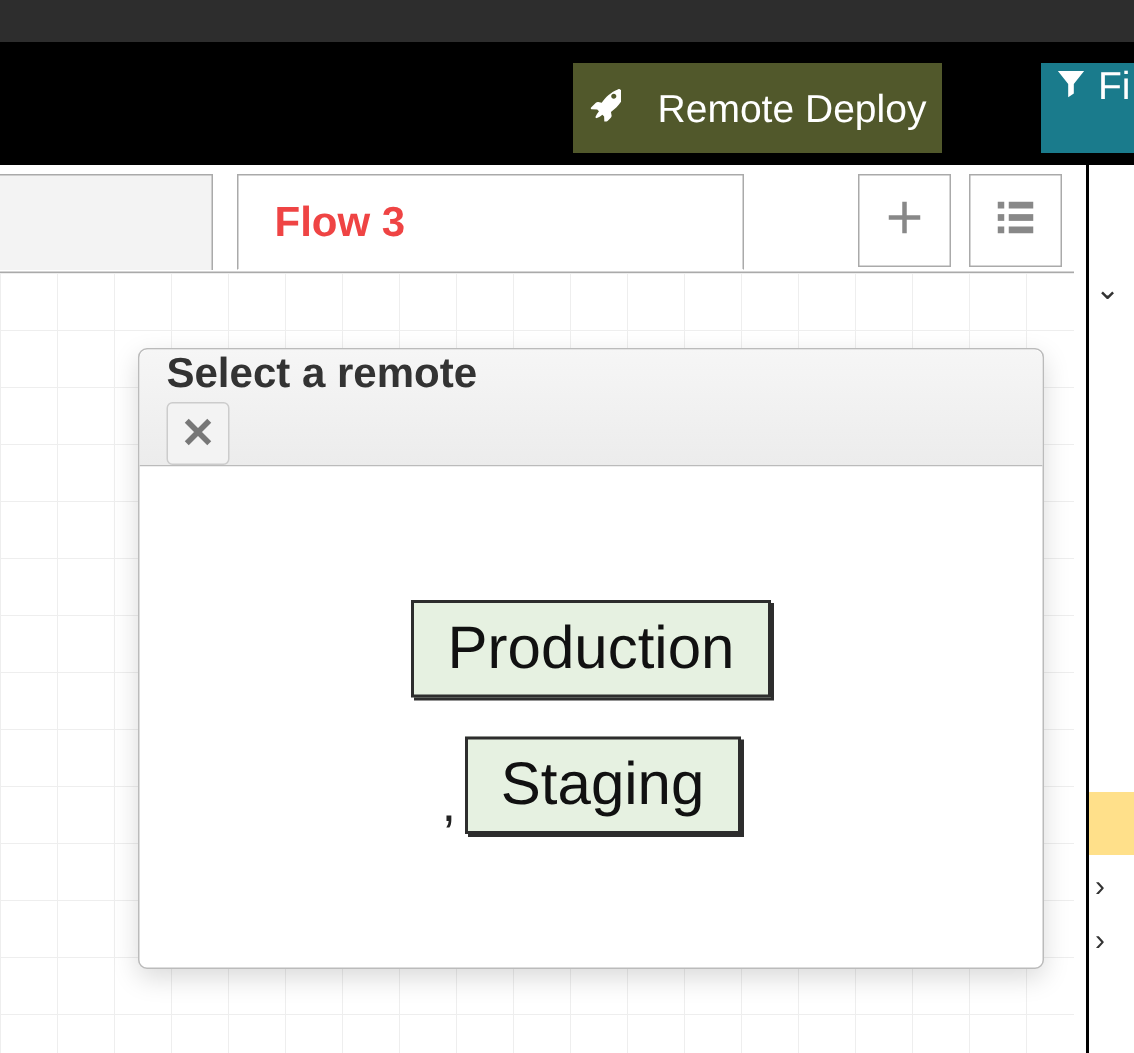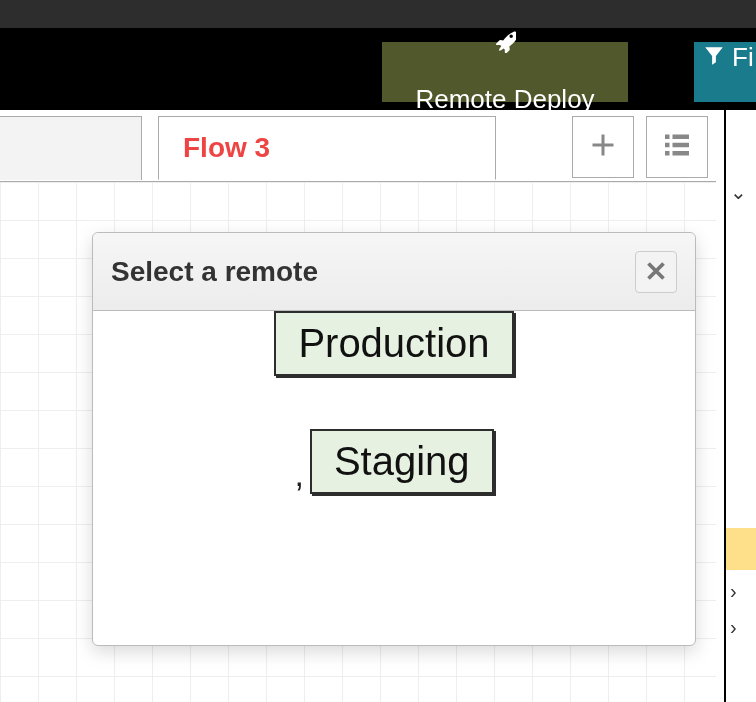--- a/index.html
+++ b/index.html
@@ -5,21 +5,21 @@
   * { box-sizing: border-box; margin: 0; padding: 0; }
   html, body { width: 756px; height: 702px; overflow: hidden; font-family: -apple-system, BlinkMacSystemFont, "Segoe UI", Helvetica, Arial, sans-serif; }
   body { position: relative; background: #fff; }
 
   .topbar1 { position: absolute; top: 0; left: 0; right: 0; height: 28px; background: #2d2d2d; }
   .topbar2 { position: absolute; top: 28px; left: 0; right: 0; height: 82px; background: #000; }
 
   .deploy-btn {
     position: absolute; top: 42px; left: 382px; width: 246px; height: 60px;
     background: #51582b; color: #fff; font-size: 26px; display: flex;
-    align-items: center; justify-content: center; gap: 24px; cursor: pointer; flex-direction: column;
+    align-items: center; justify-content: center; gap: 24px; cursor: pointer;
   }
   .deploy-btn svg { width: 22px; height: 22px; fill: #fff; }
 
   .filter-btn {
     position: absolute; top: 42px; left: 694px; width: 62px; height: 60px;
     background: #1a7b8c; color: #fff; font-size: 26px; display: flex;
     align-items: flex-start; padding-left: 10px; gap: 8px;
   }
   .filter-btn svg { width: 20px; height: 20px; fill: #fff; }
 
@@ -58,31 +58,31 @@
   .side-highlight { position: absolute; top: 418px; left: 0; width: 32px; height: 42px; background: #ffe08a; }
 
   .modal {
     position: absolute; top: 232px; left: 92px; width: 604px; height: 414px;
     background: #fff; border: 1px solid #bbb; border-radius: 6px;
     box-shadow: 0 6px 18px rgba(0,0,0,0.15);
   }
   .modal-header {
     height: 78px; background: linear-gradient(#f6f6f6,#ececec);
     border-bottom: 1px solid #bbb; border-radius: 6px 6px 0 0;
-    display: flex; align-items: center; justify-content: space-between;
-    padding: 0 18px; font-size: 28px; font-weight: 700; color: #333;
+    display: flex; justify-content: space-between;
+    padding: 0 18px; font-size: 28px; font-weight: 700; color: #333; flex-direction: column;
   }
   .modal-close {
     width: 42px; height: 42px; border: 1px solid #ccc; border-radius: 4px;
     background: #f3f3f3; display: flex; align-items: center; justify-content: center;
     cursor: pointer;
   }
   .modal-close svg { width: 20px; height: 20px; fill: #777; }
   .modal-body {
-    height: 334px; display: flex; flex-direction: column; align-items: center; justify-content: flex-start; gap: 53px;
+    height: 334px; display: flex; flex-direction: column; align-items: center; justify-content: center; gap: 26px;
   }
   .row2 { display: flex; align-items: flex-end; }
   .comma { font-size: 34px; color: #222; margin-right: 6px; }
   .remote-btn {
     background: #e6f1e1; border: 2px solid #2d2d2d; padding: 8px 22px;
     font-size: 40px; color: #111; box-shadow: 2px 2px 0 #2d2d2d; cursor: pointer;
   }
 </style>
 </head>
 <body>

